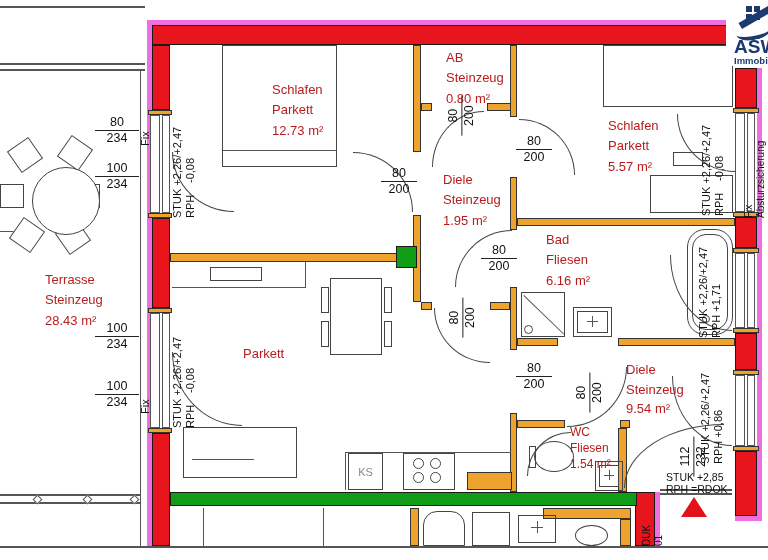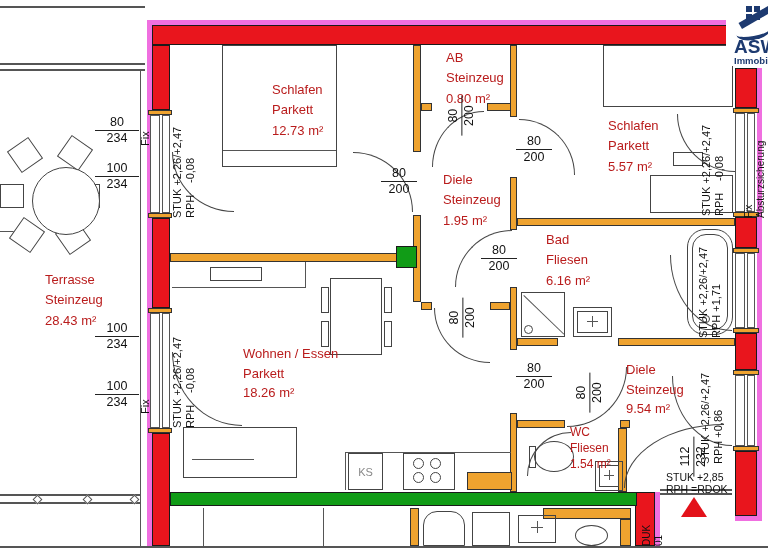--- a/index.html
+++ b/index.html
@@ -231,23 +231,21 @@
     <span>Diele</span>
     <span>Steinzeug</span>
     <span class="ar">1.95 m²</span>
   </div>
   <div class="abs room" style="left:546px;top:230px">
     <span>Bad</span>
     <span>Fliesen</span>
     <span class="ar">6.16 m²</span>
   </div>
   <div class="abs room" style="left:243px;top:344px">
-    <span>Wohnen / Essen</span>
     <span>Parkett</span>
-    <span>18.26 m²</span>
   </div>
   <div class="abs room" style="left:570px;top:424px;font-size:12px;line-height:1.35">
     <span>WC</span>
     <span>Fliesen</span>
     <span>1.54 m²</span>
   </div>
   <div class="abs room" style="left:626px;top:360px">
     <span>Diele</span>
     <span>Steinzeug</span>
     <span>9.54 m²</span>

